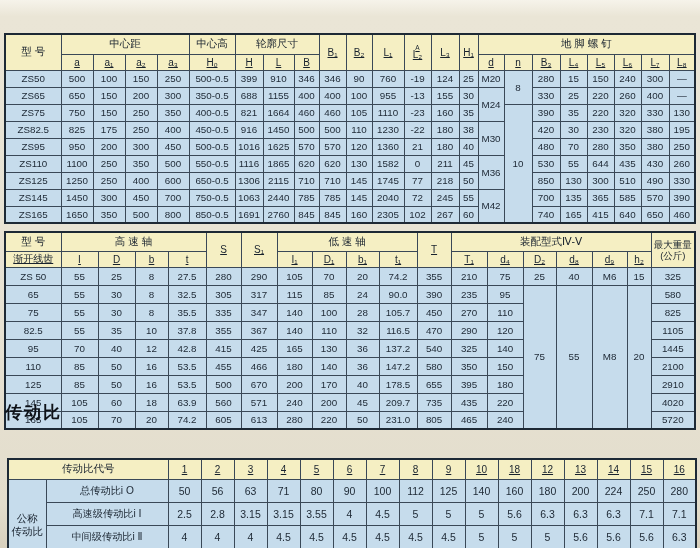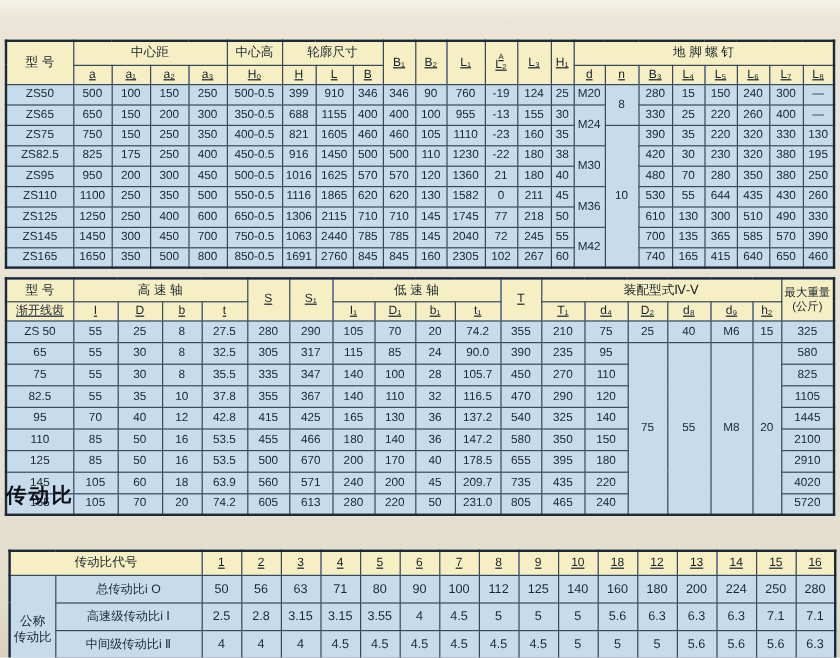--- a/index.html
+++ b/index.html
@@ -154,21 +154,21 @@
           <td>—</td>
         </tr>
         <tr>
           <td>ZS75</td>
           <td>750</td>
           <td>150</td>
           <td>250</td>
           <td>350</td>
           <td>400-0.5</td>
           <td>821</td>
-          <td>1605</td>
+          <td>1664</td>
           <td>460</td>
           <td>460</td>
           <td>105</td>
           <td>1110</td>
           <td>-23</td>
           <td>160</td>
           <td>35</td>
           <td rowspan="7">10</td>
           <td>390</td>
           <td>35</td>
@@ -257,21 +257,21 @@
           <td>650-0.5</td>
           <td>1306</td>
           <td>2115</td>
           <td>710</td>
           <td>710</td>
           <td>145</td>
           <td>1745</td>
           <td>77</td>
           <td>218</td>
           <td>50</td>
-          <td>610</td>
+          <td>850</td>
           <td>130</td>
           <td>300</td>
           <td>510</td>
           <td>490</td>
           <td>330</td>
         </tr>
         <tr>
           <td>ZS145</td>
           <td>1450</td>
           <td>300</td>

